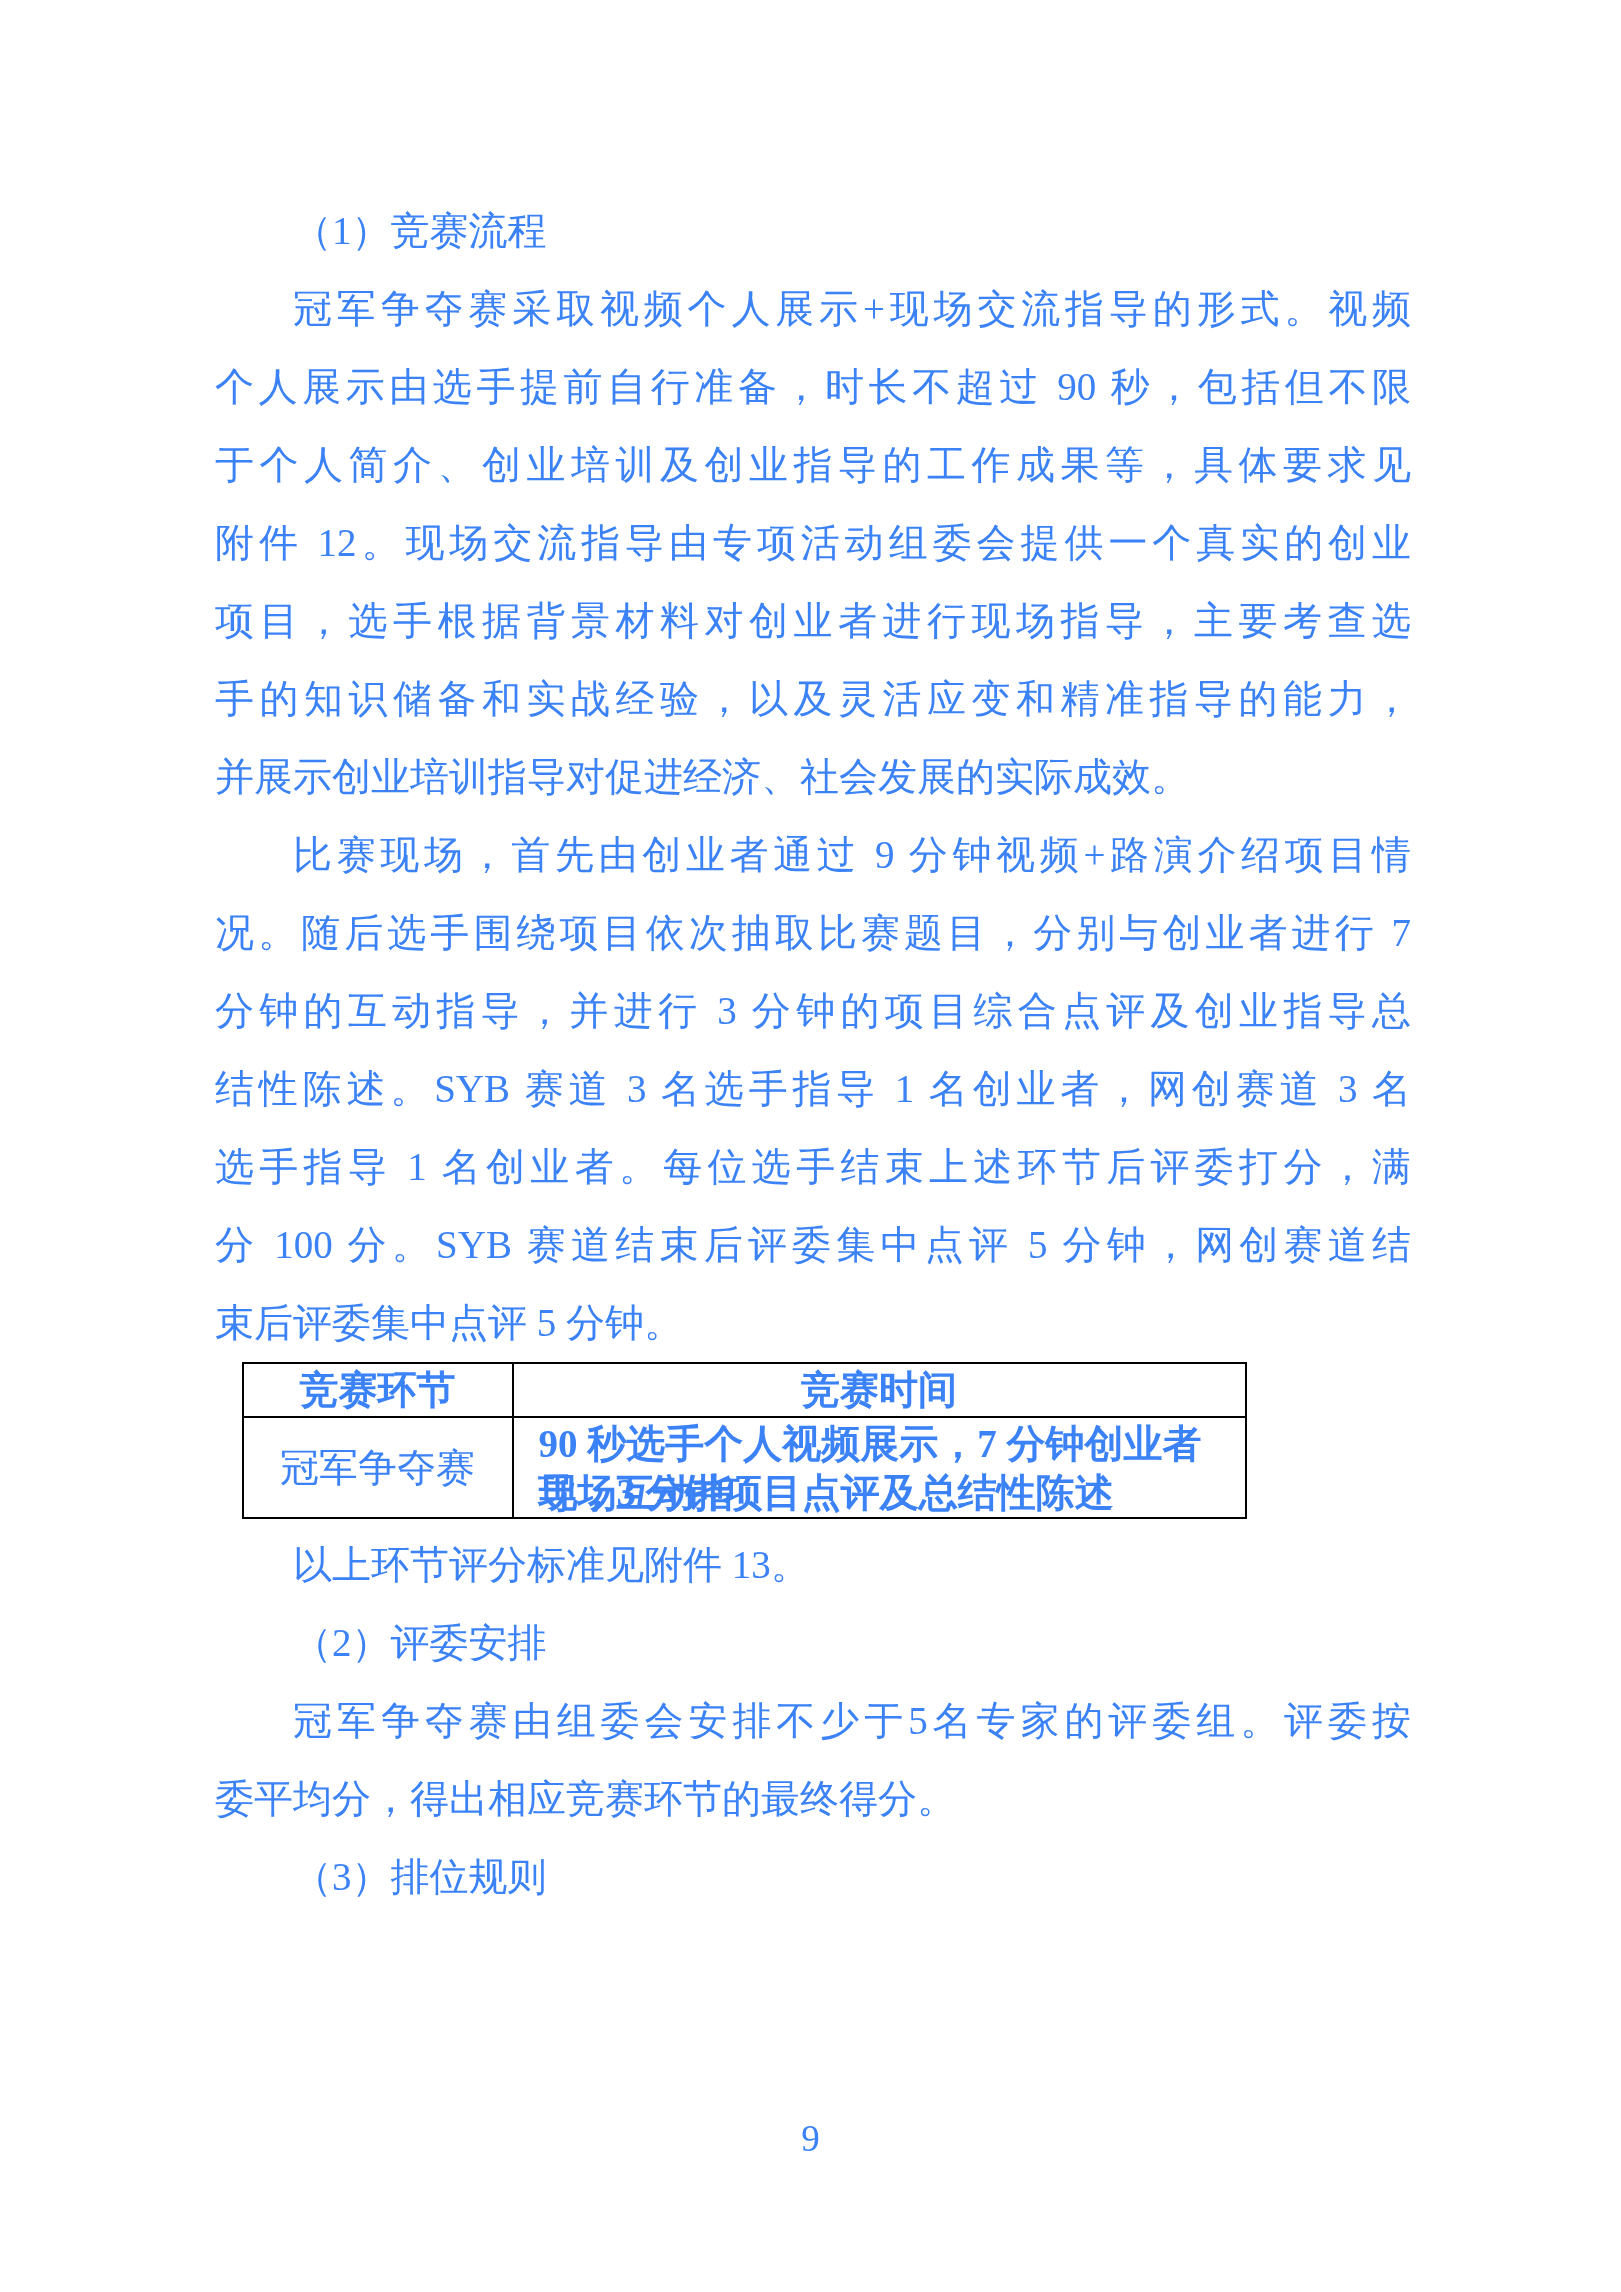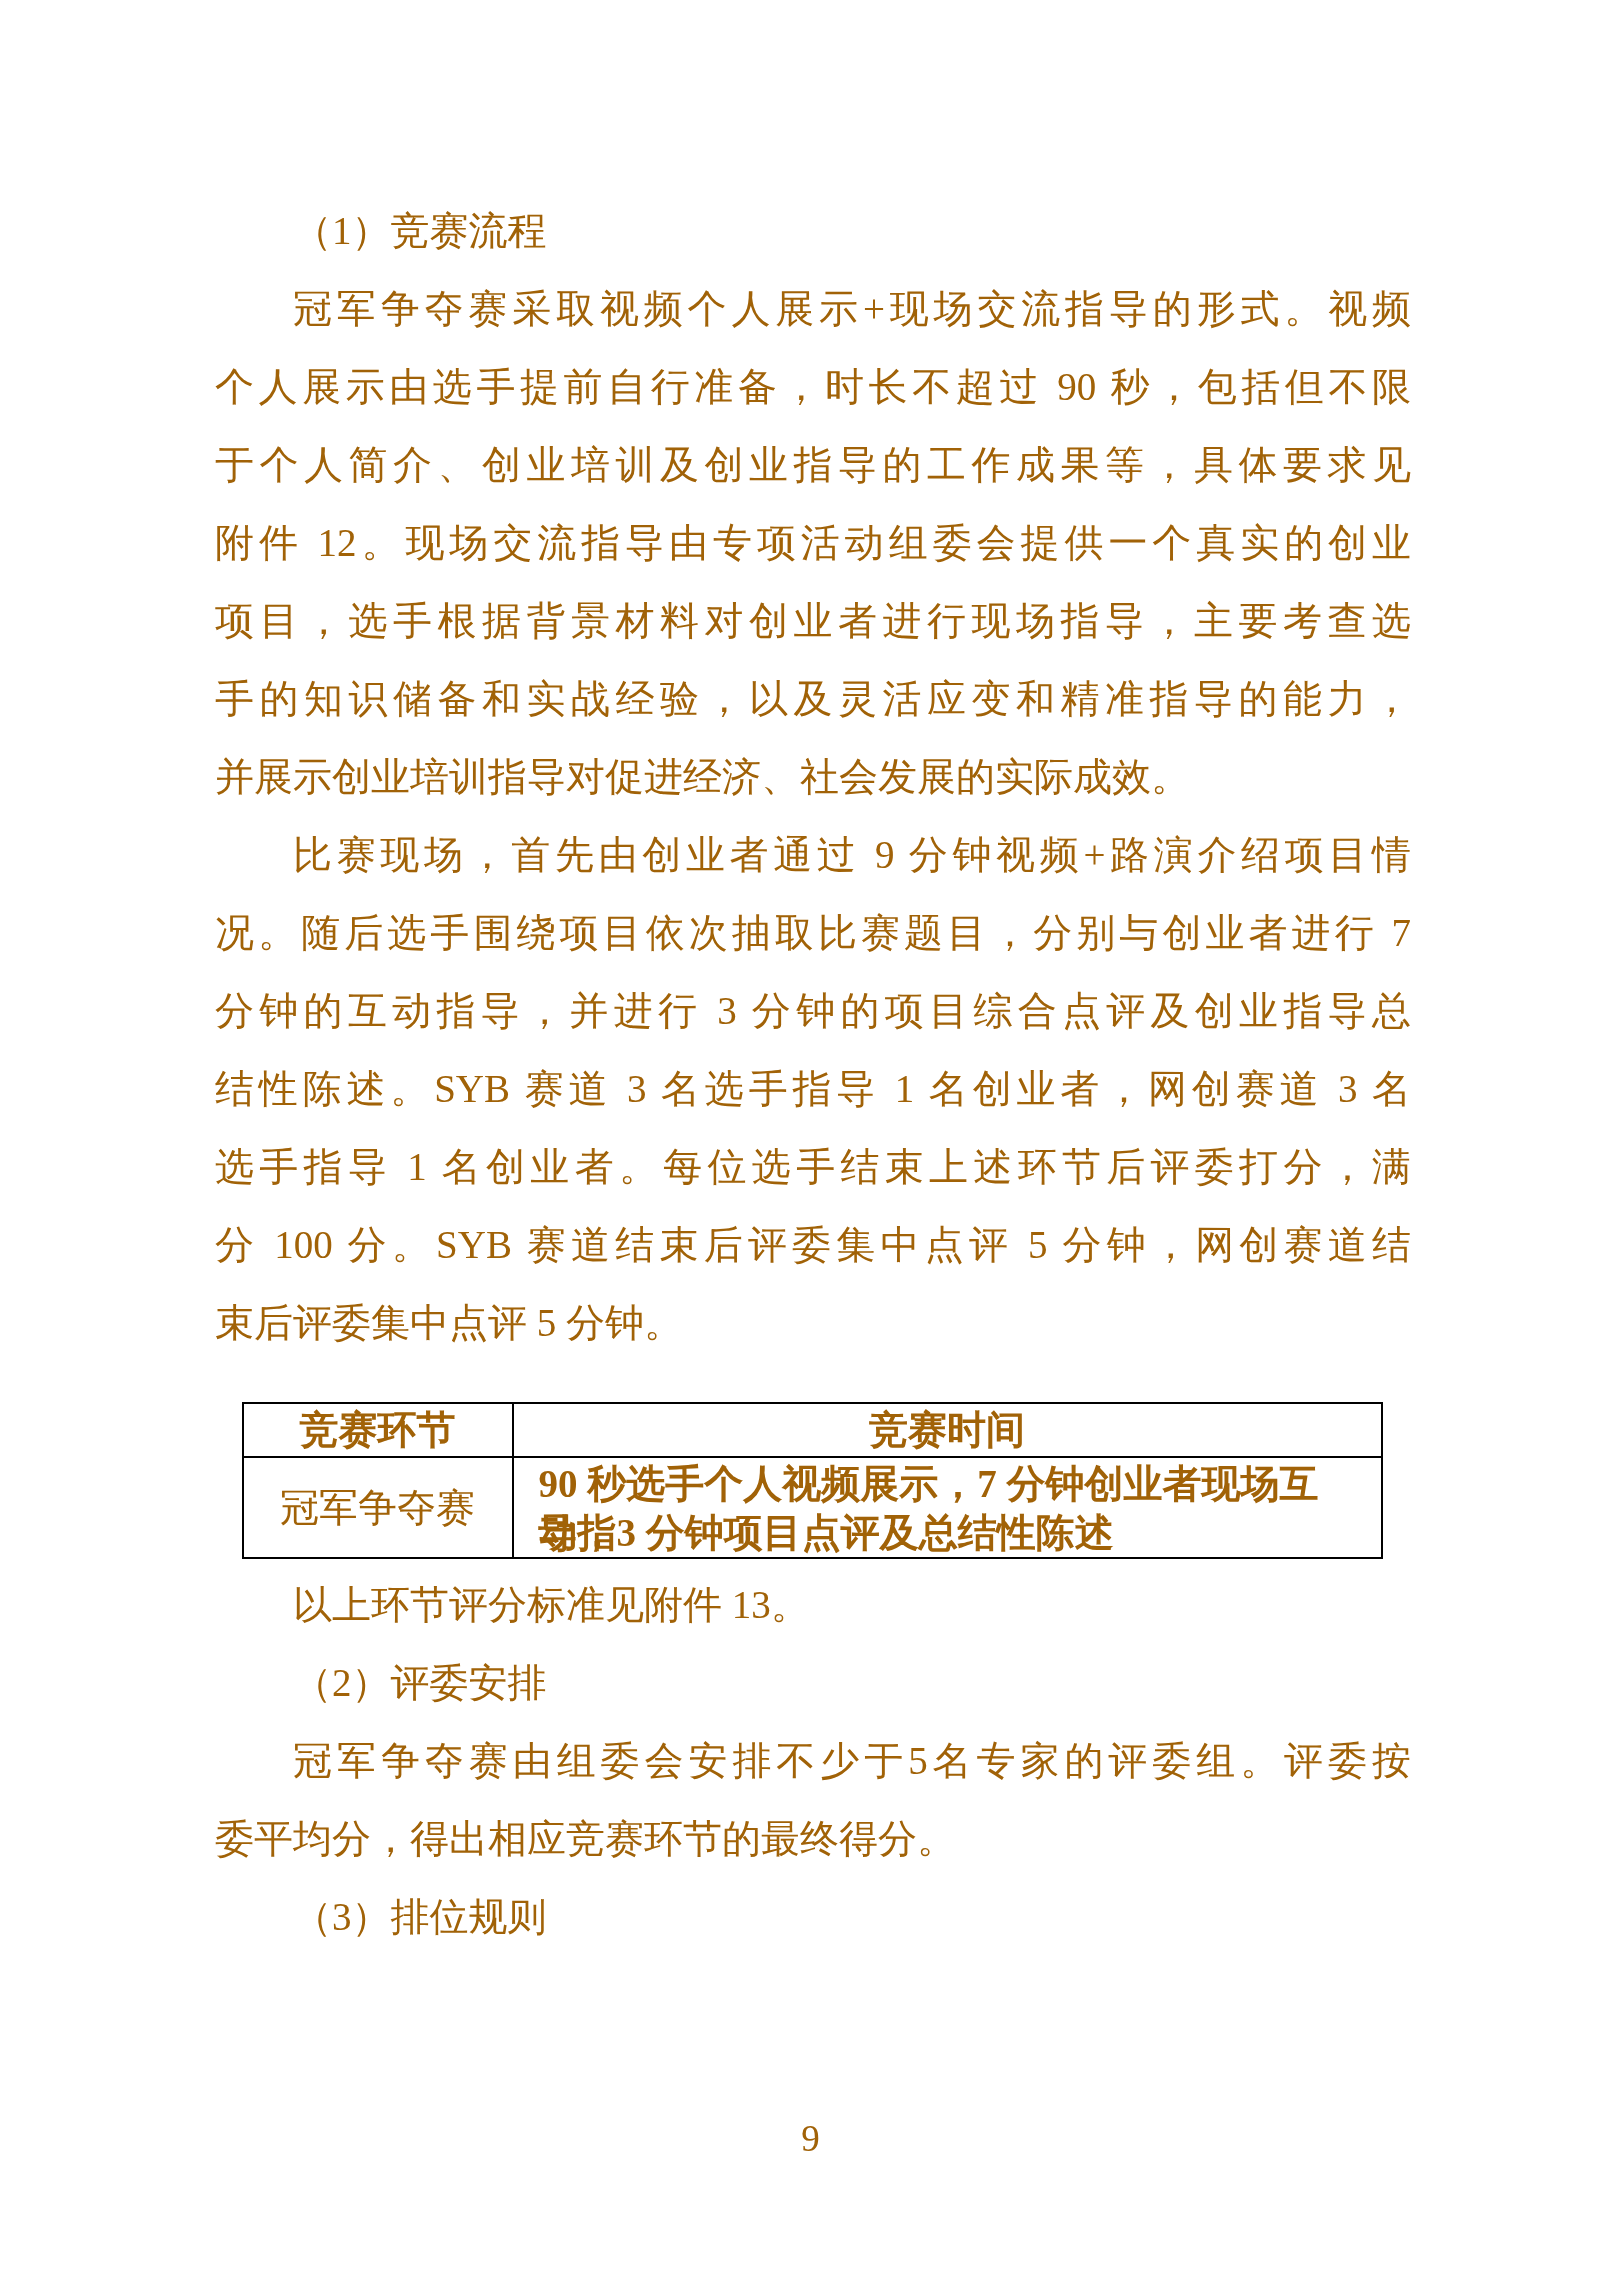--- a/index.html
+++ b/index.html
@@ -2,21 +2,21 @@
 <html><head>
 <meta charset="utf-8">
 <style>
   html,body{margin:0;padding:0;}
   body{background:#ffffff;}
   .page{
     position:relative;
     width:1621px;
     height:2293px;
     background:#ffffff;
-    color:#a16207;
+    color:#3b82f6;
     font-family:"Liberation Serif","DejaVu Serif",serif;
     overflow:hidden;
   }
   .content{
     position:absolute;
     left:215px;
     top:192px;
     width:1196px;
   }
   .line{
@@ -29,24 +29,23 @@
   .fill{
     text-align:justify;
     text-align-last:justify;
   }
   .indent{
     text-indent:2em;
   }
   .doc-table{
     border-collapse:collapse;
     table-layout:fixed;
-    width:1141px;
+    width:1005px;
     margin-left:26.5px;
     border:2.9px solid #000;
-    margin-top:40px;
   }
   .doc-table th,.doc-table td{
     border:2px solid #000;
     overflow:hidden;
   }
   .doc-table th{
     height:52px;
     font-size:39px;
     font-weight:bold;
     text-align:center;

